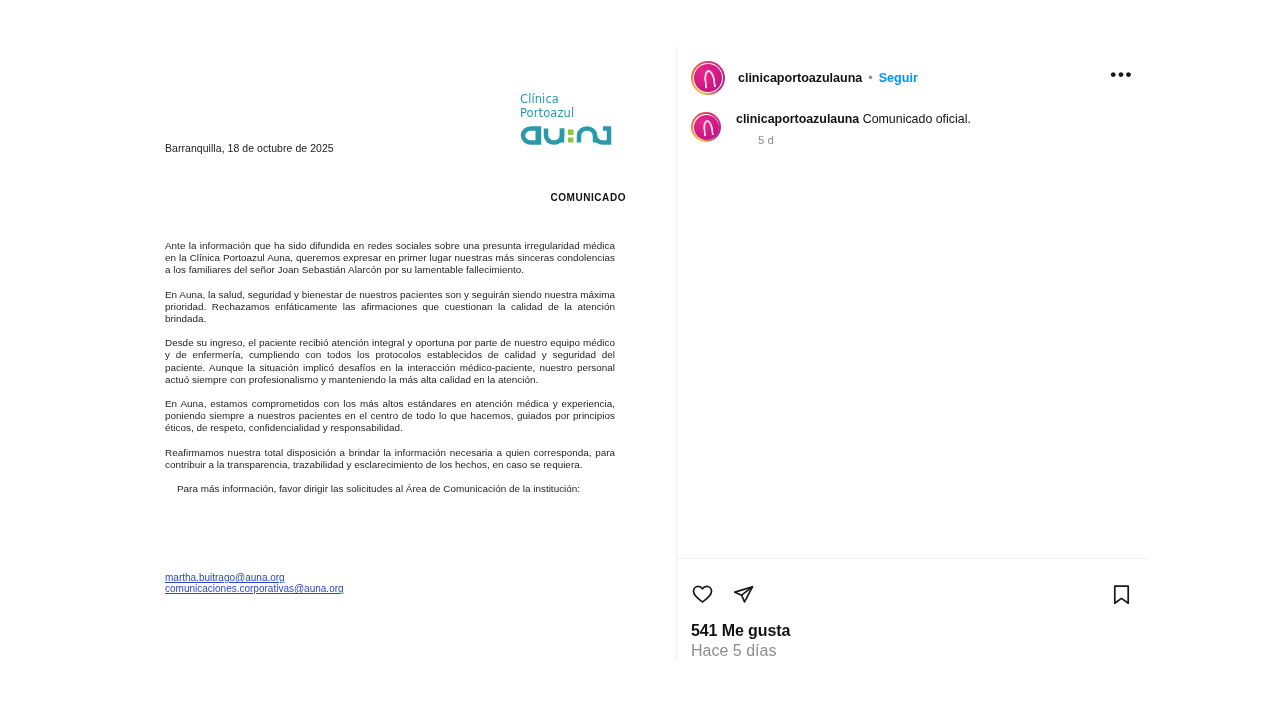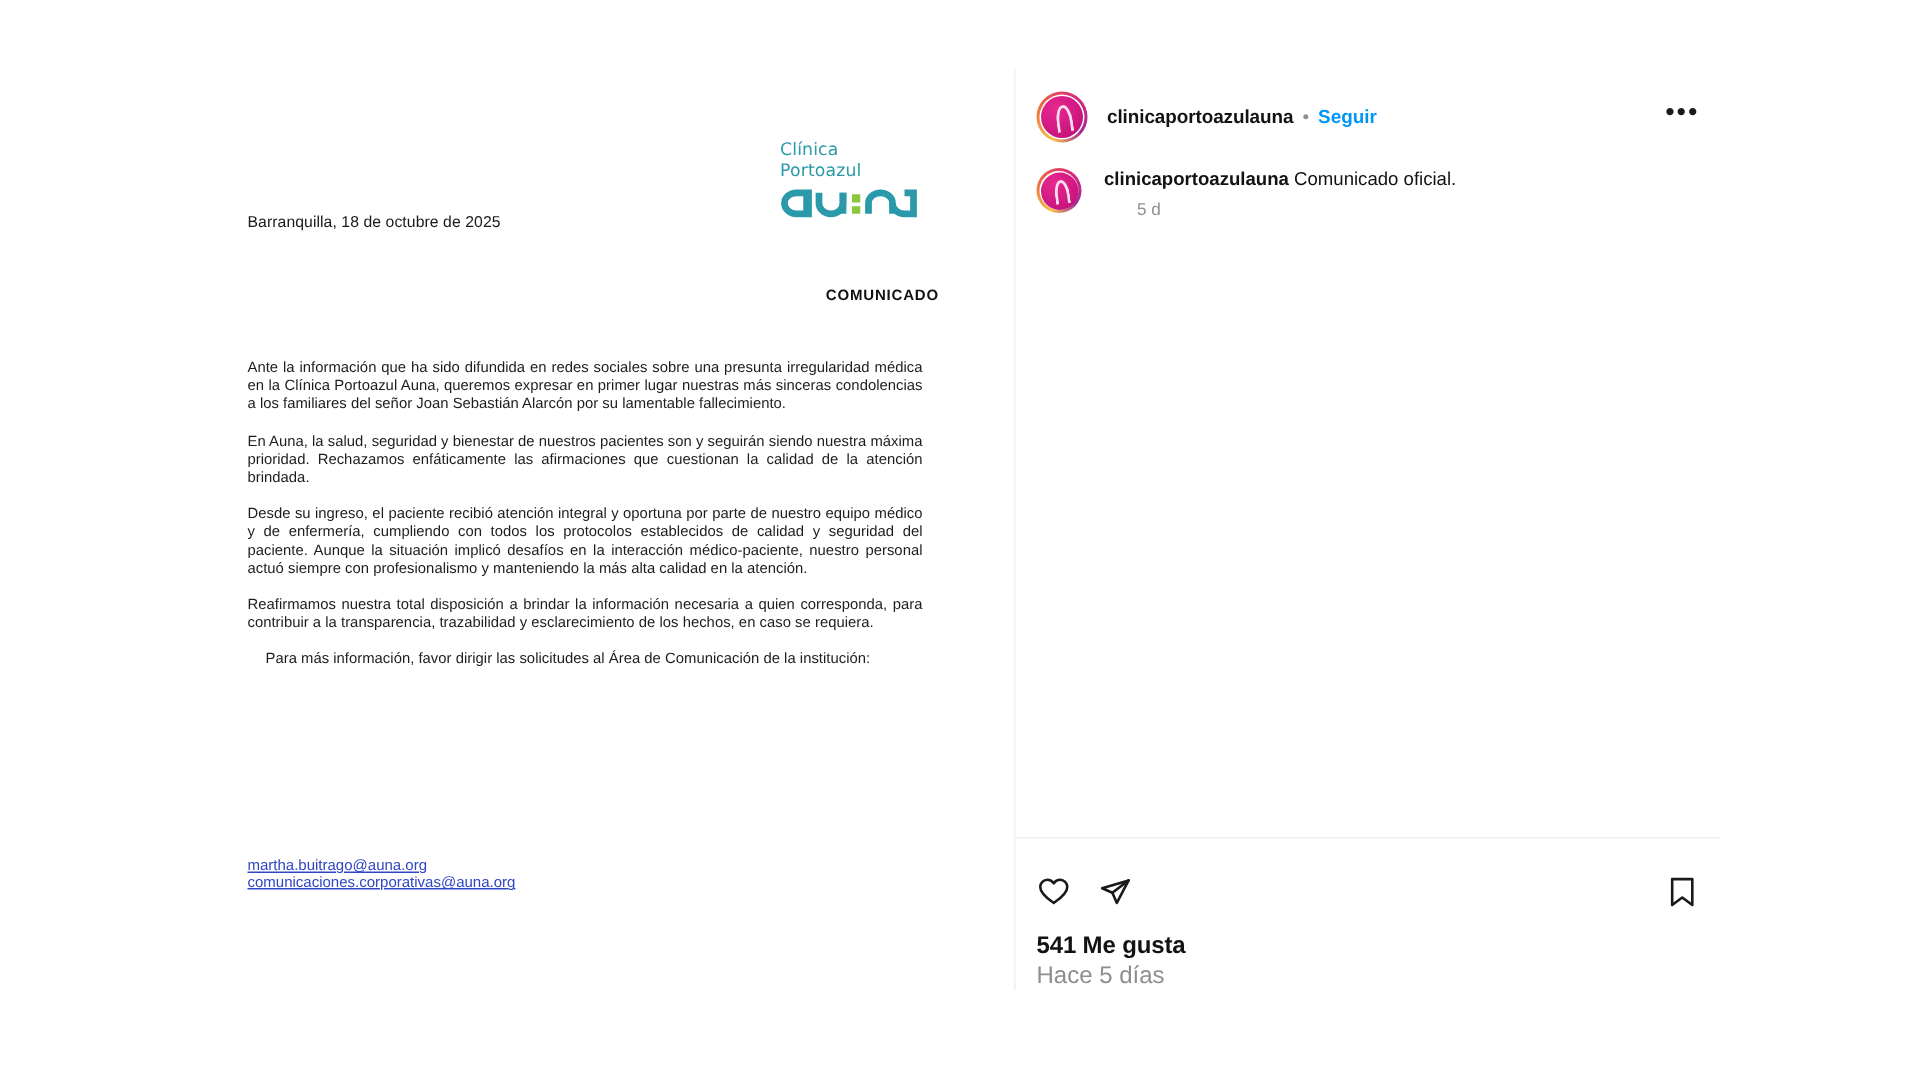--- a/index.html
+++ b/index.html
@@ -338,20 +338,21 @@
     </div>
 
     <div class="doc-date">Barranquilla, 18 de octubre de 2025</div>
 
     <div class="doc-title">COMUNICADO</div>
 
     <div class="doc-body">
       <p>Ante la información que ha sido difundida en redes sociales sobre una presunta irregularidad médica en la Clínica Portoazul Auna, queremos expresar en primer lugar nuestras más sinceras condolencias a los familiares del señor Joan Sebastián Alarcón por su lamentable fallecimiento.</p>
       <p>En Auna, la salud, seguridad y bienestar de nuestros pacientes son y seguirán siendo nuestra máxima prioridad. Rechazamos enfáticamente las afirmaciones que cuestionan la calidad de la atención brindada.</p>
       <p>Desde su ingreso, el paciente recibió atención integral y oportuna por parte de nuestro equipo médico y de enfermería, cumpliendo con todos los protocolos establecidos de calidad y seguridad del paciente. Aunque la situación implicó desafíos en la interacción médico-paciente, nuestro personal actuó siempre con profesionalismo y manteniendo la más alta calidad en la atención.</p>
+      <p>En Auna, estamos comprometidos con los más altos estándares en atención médica y experiencia, poniendo siempre a nuestros pacientes en el centro de todo lo que hacemos, guiados por principios éticos, de respeto, confidencialidad y responsabilidad.</p>
       <p>Reafirmamos nuestra total disposición a brindar la información necesaria a quien corresponda, para contribuir a la transparencia, trazabilidad y esclarecimiento de los hechos, en caso se requiera.</p>
       <p class="nojust">Para más información, favor dirigir las solicitudes al Área de Comunicación de la institución:</p>
     </div>
 
     <div class="doc-links">
       <a href="#">martha.buitrago@auna.org</a>
       <a href="#">comunicaciones.corporativas@auna.org</a>
     </div>
 
   </div>

